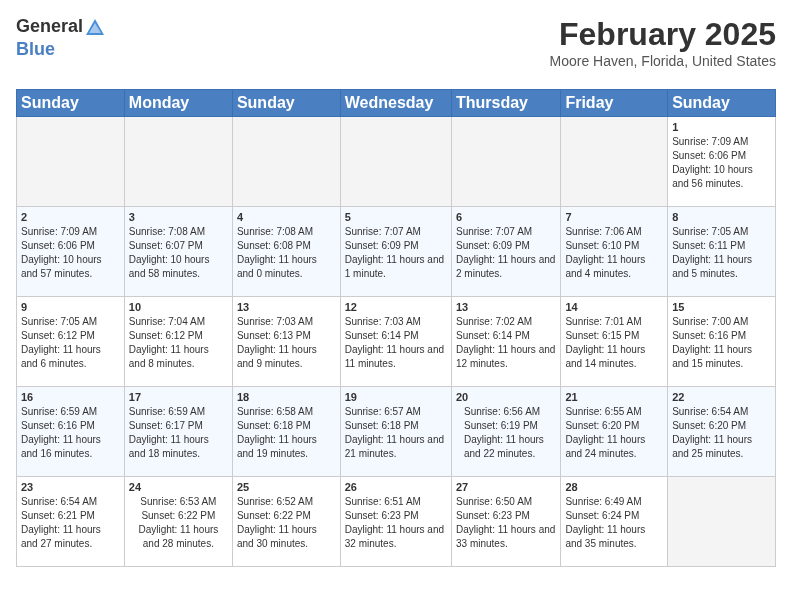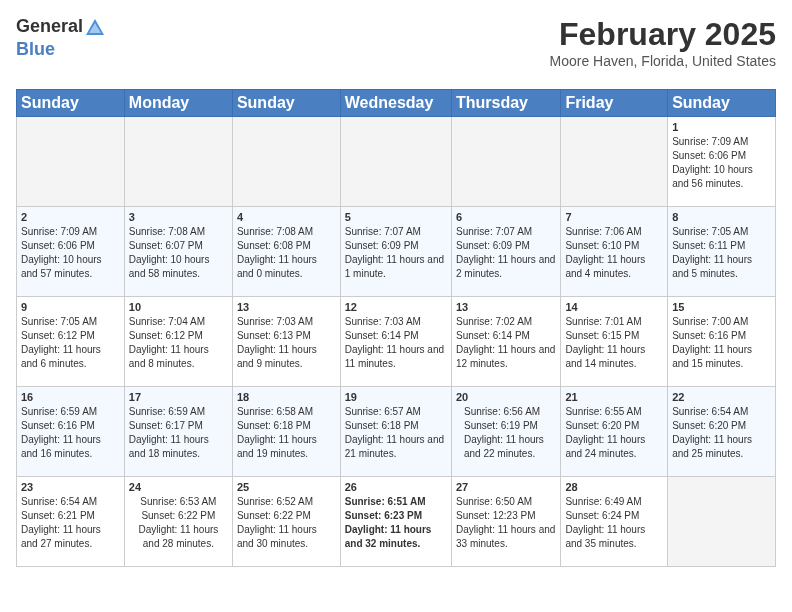--- a/index.html
+++ b/index.html
@@ -269,28 +269,28 @@
 Daylight: 11 hours and 28 minutes.</div>
         </td>
         <td>
           <div class="day-num">25</div>
           <div class="day-info" style="white-space: pre-line;">Sunrise: 6:52 AM
 Sunset: 6:22 PM
 Daylight: 11 hours and 30 minutes.</div>
         </td>
         <td>
           <div class="day-num">26</div>
-          <div class="day-info" style="white-space: pre-line; font-weight: bold;">Sunrise: 6:51 AM
+          <div class="day-info" style="white-space: pre-line;">Sunrise: 6:51 AM
 Sunset: 6:23 PM
 Daylight: 11 hours and 32 minutes.</div>
         </td>
         <td>
           <div class="day-num">27</div>
           <div class="day-info" style="white-space: pre-line;">Sunrise: 6:50 AM
-Sunset: 12:23 PM
+Sunset: 6:23 PM
 Daylight: 11 hours and 33 minutes.</div>
         </td>
         <td>
           <div class="day-num">28</div>
           <div class="day-info" style="white-space: pre-line;">Sunrise: 6:49 AM
 Sunset: 6:24 PM
 Daylight: 11 hours and 35 minutes.</div>
         </td>
         <td class="empty"></td>
       </tr>

